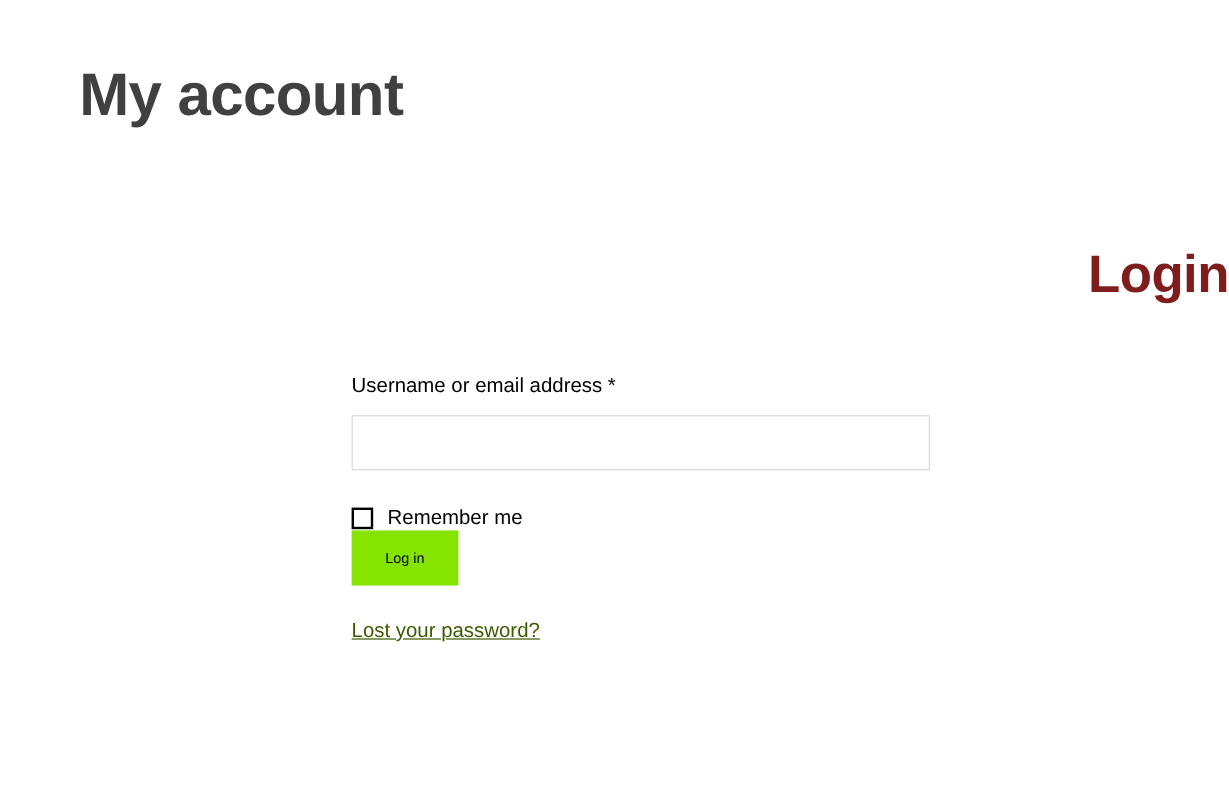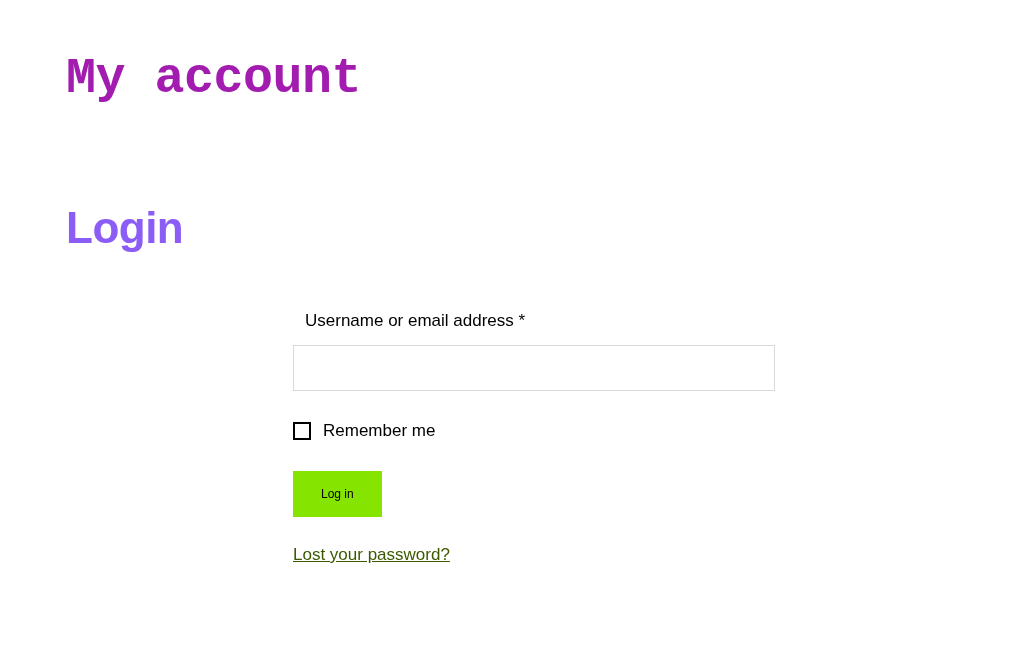--- a/index.html
+++ b/index.html
@@ -12,40 +12,39 @@
       background: #ffffff;
       width: 1024px;
       height: 670px;
       color: #000;
     }
     .page-title {
       font-size: 50px;
       font-weight: 700;
       letter-spacing: -0.5px;
       margin: 50px 0 0 66px;
-      color: #a21caf;
-      font-family: Liberation Mono, monospace;
+      color: #404040;
     }
     .login-heading {
       font-size: 44px;
       font-weight: 700;
       letter-spacing: -0.5px;
       margin: 96px 0 0 66px;
-      color: #8b5cf6;
+      color: #7f1d1d;
+      text-align: right;
     }
     .form-wrap {
       margin: 58px 0 0 293px;
       width: 482px;
     }
     .field-label {
       display: block;
       font-size: 17px;
       color: #000;
       margin-bottom: 14px;
-      margin-left: 12px;
     }
     .required {
       display: inline;
     }
     .text-input {
       width: 100%;
       height: 46px;
       border: 1px solid #d9d9d9;
       background: #fff;
       font-size: 16px;
@@ -78,21 +77,20 @@
     }
     .eye-btn svg {
       width: 20px;
       height: 14px;
       fill: #000;
     }
     .remember-row {
       display: flex;
       align-items: center;
       gap: 12px;
-      margin-bottom: 30px;
     }
     .checkbox {
       -webkit-appearance: none;
       appearance: none;
       width: 18px;
       height: 18px;
       border: 2px solid #000;
       background: #fff;
       cursor: pointer;
       margin: 0;

